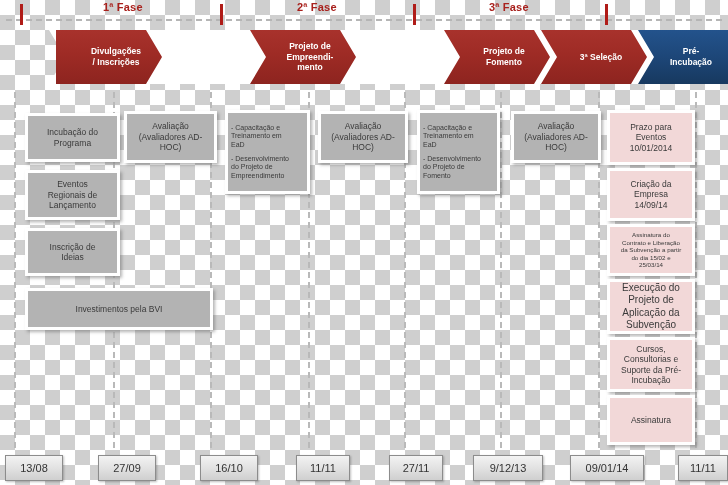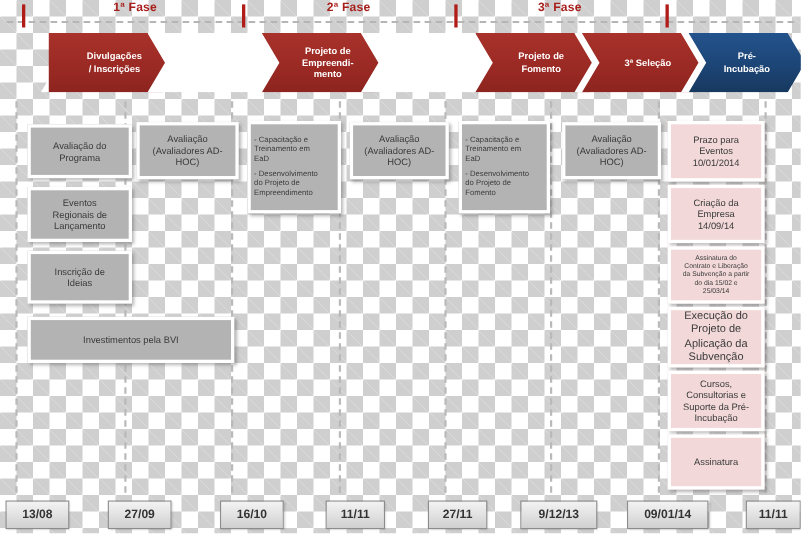--- a/index.html
+++ b/index.html
@@ -29,21 +29,21 @@
     position:absolute;top:1px;
     font-size:11px;font-weight:bold;color:#a8201c;
     letter-spacing:.2px;white-space:nowrap;
   }
   .phase-tick{
     position:absolute;top:4px;width:3px;height:21px;
     background:#b01c18;
   }
 
   
-  .arrow-row{position:absolute;left:4px;top:26px;width:632px;height:62px;text-decoration:underline;}
+  .arrow-row{position:absolute;left:16px;top:26px;width:632px;height:62px;text-decoration:underline;}
   .arrow{
     position:absolute;top:4px;height:54px;
     display:flex;align-items:center;justify-content:center;
     color:#ffffff;font-size:8.5px;font-weight:bold;line-height:1.25;
     text-align:center;
     clip-path:polygon(0 0, calc(100% - 16px) 0, 100% 50%, calc(100% - 16px) 100%, 0 100%, 16px 50%);
     box-sizing:border-box;
     padding-left:14px;padding-right:14px;
   }
   .arrow.first{
@@ -78,21 +78,21 @@
   .box .inner{display:block;width:100%;}
   .txt-left{text-align:left;}
 
   
   .date{
     position:absolute;box-sizing:border-box;
     height:26px;
     display:flex;align-items:center;justify-content:center;
     background:linear-gradient(180deg,#f3f3f3 0%,#e2e2e2 50%,#cfcfcf 100%);
     border:1px solid #8c8c8c;
-    font-size:11px;font-weight:bold;color:#333333;
+    font-size:11px;font-weight:normal;color:#333333;
     box-shadow:1px 1px 2px rgba(0,0,0,.25);
     text-align:right;
   }
 </style>
 </head>
 <body>
 
 <div id="stage">
 
   <div class="phase-band">
@@ -157,21 +157,21 @@
       <div class="colsep" style="left: 308px;"></div>
       <div class="colsep" style="left: 404px;"></div>
       <div class="colsep" style="left: 500px;"></div>
       <div class="colsep" style="left: 598px;"></div>
       <div class="colsep" style="left: 695px;"></div>
     </div>
 
   <div id="boxes">
       <div class="box box-gray" title="Divulgação do Programa" style="left: 25px; top: 113px; width: 95px; height: 49px; font-size: 8.5px;">
         <div class="inner">
-          <div>Avaliação do</div>
+          <div>Incubação do</div>
           <div>Programa</div>
         </div>
       </div>
       <div class="box box-gray" title="Eventos Regionais de Lançamento" style="left: 25px; top: 170px; width: 95px; height: 50px; font-size: 8.5px;">
         <div class="inner">
           <div>Eventos</div>
           <div>Regionais de</div>
           <div>Lançamento</div>
         </div>
       </div>

